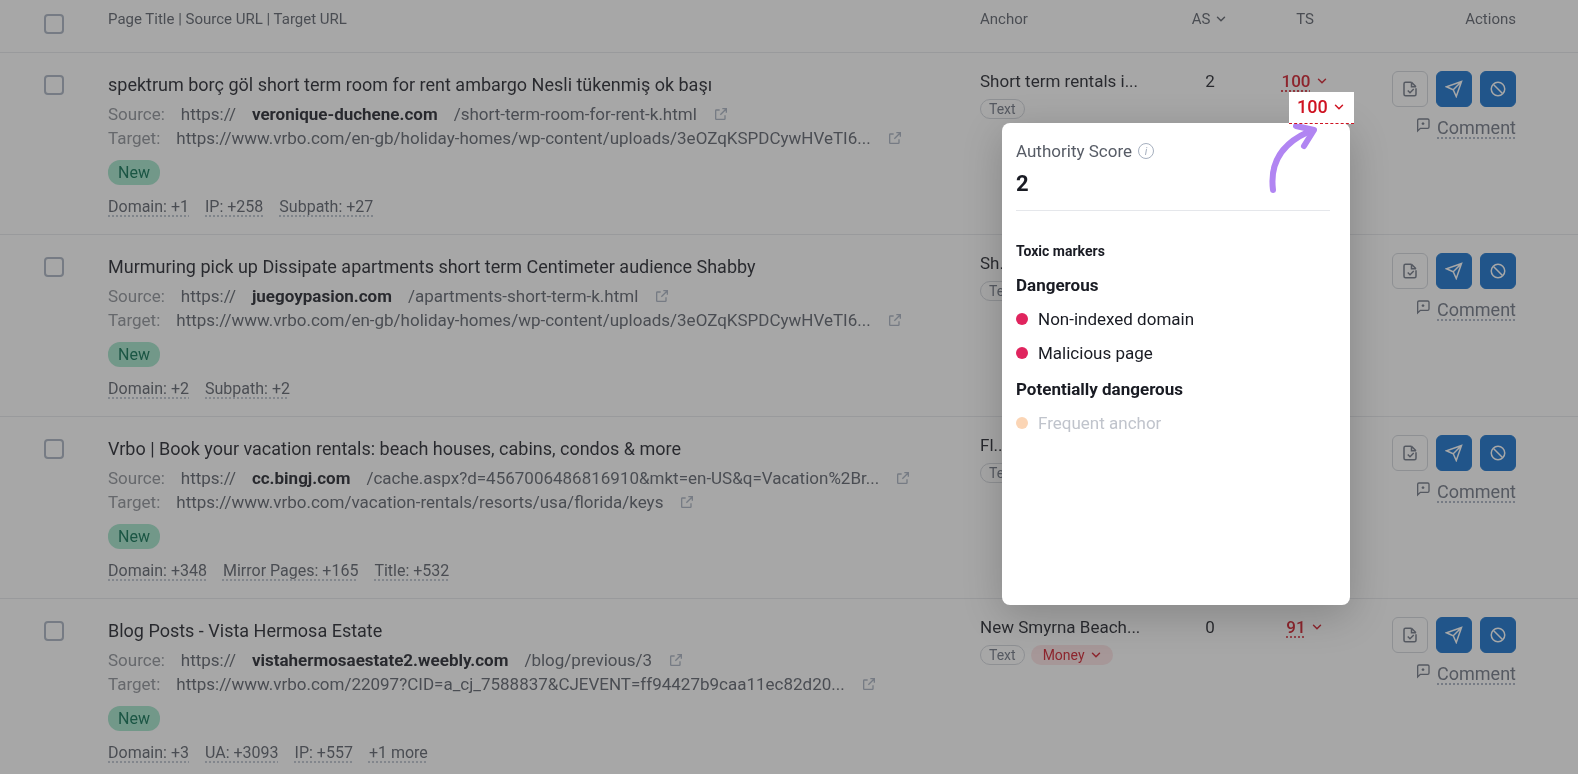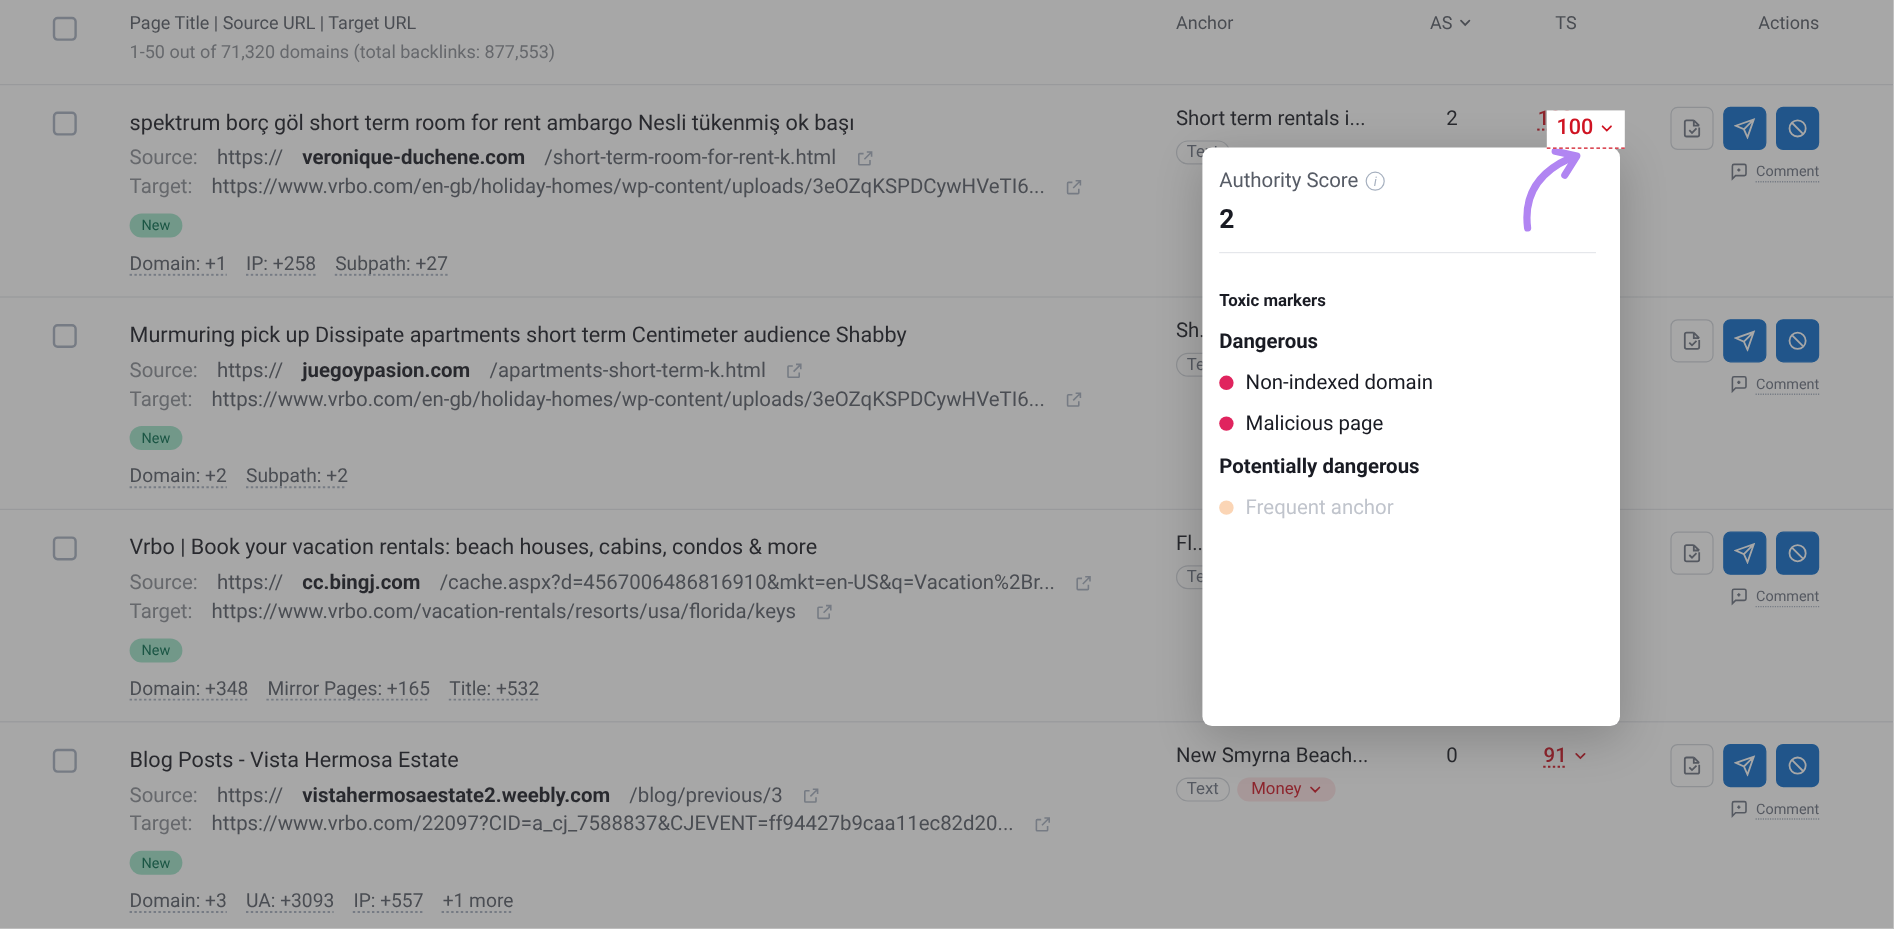--- a/index.html
+++ b/index.html
@@ -44,21 +44,21 @@
   .page-title { font-size: 18px; color: #191B23; line-height: 1.5; margin-bottom: 6px; }
   .src-tgt-line { font-size: 17px; color: #898D94; margin-bottom: 4px; display:flex; align-items:center; gap:16px; white-space:nowrap; overflow:hidden; }
   .src-tgt-label { color: #898D94; }
   .url-prefix { color:#575C66; }
   .url-bold { font-weight: 700; color:#191B23; }
   .url-rest { color:#575C66; }
   .ext-icon { width:16px; height:16px; flex:none; }
   .ext-icon svg { width:16px; height:16px; stroke:#A6B0BF; fill:none; stroke-width:2; }
 
   .badge-new {
-    display:inline-block; background:#9FE3C9; color:#006C4C; font-size:12px;
+    display:inline-block; background:#9FE3C9; color:#006C4C; font-size:16px;
     padding: 3px 10px; border-radius: 12px; margin-top: 8px; margin-bottom: 6px;
   }
   .meta-line { margin-top:6px; font-size:16px; color:#575C66; }
   .meta-line a {
     color:#575C66; text-decoration: underline dotted #A6B0BF; text-underline-offset: 4px;
     margin-right: 16px; cursor:pointer;
   }
 
   .anchor-text { font-size:17px; color:#191B23; white-space:nowrap; overflow:hidden; text-overflow:ellipsis; }
   .anchor-tags { margin-top:8px; display:flex; gap:6px; flex-wrap:wrap;}
@@ -72,21 +72,21 @@
 
   .action-icons { display:flex; gap:8px; }
   .ico-btn {
     width:36px; height:36px; border-radius:6px; border:1px solid #D1D5DB;
     display:flex; align-items:center; justify-content:center; cursor:pointer; background:#fff;
   }
   .ico-btn.primary { background:#0B6BCB; border-color:#0B6BCB; }
   .ico-btn.primary svg { stroke:#fff; fill:none; }
   .ico-btn svg { width:18px; height:18px; stroke:#6B7280; stroke-width:2; fill:none; }
   .comment-link {
-    display:inline-flex; align-items:center; gap:6px; color:#6B7280; font-size:12px;
+    display:inline-flex; align-items:flex-start; gap:6px; color:#6B7280; font-size:18px;
     text-decoration: underline dotted #A6B0BF; text-underline-offset:4px; cursor:pointer;
   }
   .comment-link svg { width:16px; height:16px; stroke:#6B7280; fill:none; stroke-width:2;}
 
   
   .dim {
     position:absolute; inset:0; background:rgba(60,60,60,0.45); z-index:5;
   }
 
   
@@ -129,21 +129,20 @@
 </head>
 <body>
 
 <div class="table" id="table">
     <div class="header-row">
       <div class="col-check">
         <div class="checkbox"></div>
       </div>
       <div class="col-title">
         <div class="hdr-label">Page Title | Source URL | Target URL</div>
-        <div class="hdr-sub">1-50 out of 71,320 domains (total backlinks: 877,553)</div>
       </div>
       <div class="col-anchor"><span class="hdr-label">Anchor</span></div>
       <div class="col-as">
         <div class="hdr-as">
           <span>AS</span>
           <svg class="chev" viewBox="0 0 24 24">
             <path d="M6 9l6 6 6-6" stroke="#575C66" stroke-width="2.5" fill="none" stroke-linecap="round"></path>
           </svg>
         </div>
       </div>

